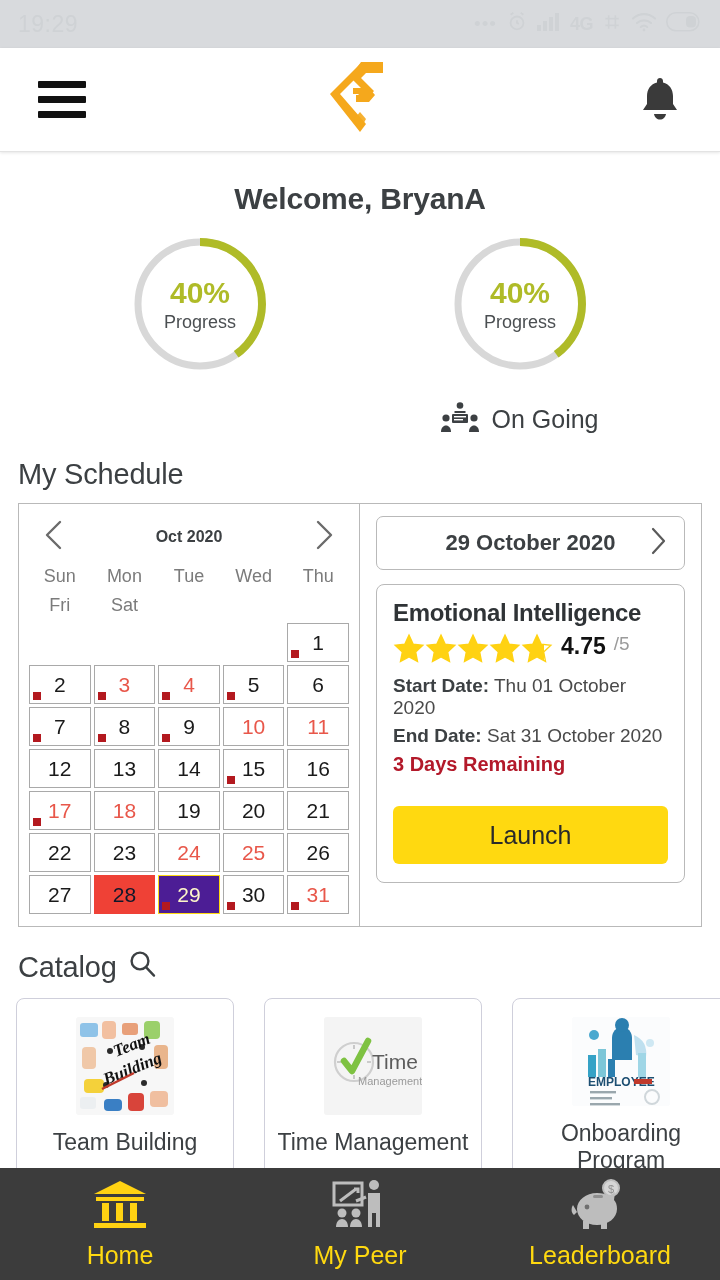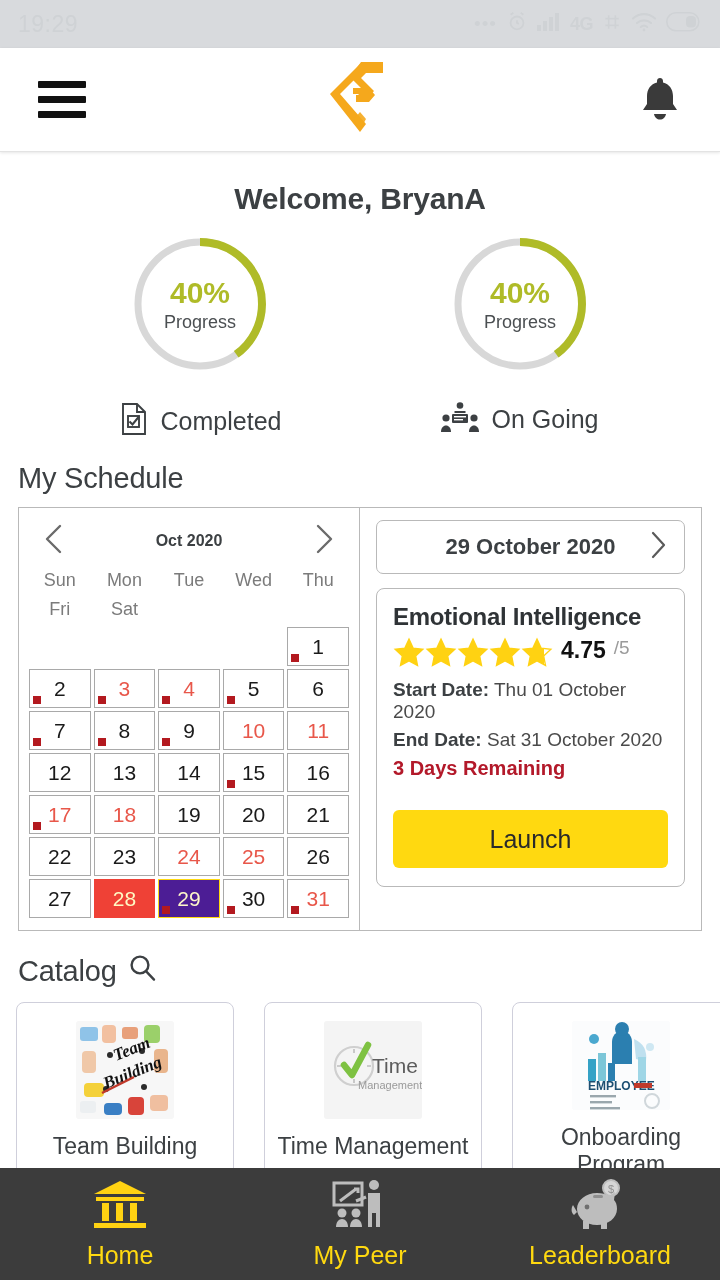--- a/index.html
+++ b/index.html
@@ -114,21 +114,21 @@
     padding-bottom:5px;
   }
   .day{
     position:relative; height:39px;
     border:1px solid #a9a9a9; background:#fff;
     display:flex; align-items:center; justify-content:center;
     font-size:21px; color:#1a1a1a;
   }
   .day.blank{ border:none; background:transparent; }
   .day.we{ color:#e8574a; }
-  .day.today{ background:#ef4136; border-color:#ef4136; color:#fef9c3; }
+  .day.today{ background:#ef4136; border-color:#ef4136; color:#0f172a; }
   .day.sel{ background:#4c1d95; border-color:#ffd910; color:#fdf6c9; }
   .dot{
     position:absolute; left:3px; bottom:3px;
     width:8px; height:8px; background:#b3191f;
   }
 
   
   .eventcol{ flex:1; padding:12px 16px 14px; }
   .datepick{
     border:1px solid #b9b9b9; border-radius:7px;
@@ -270,31 +270,20 @@
     <div class="ring-col">
       <div class="ring">
         <svg width="140" height="140" viewBox="0 0 140 140">
           <circle cx="70" cy="70" r="62" fill="none" stroke="#d8d8d8" stroke-width="7"></circle>
           <circle cx="70" cy="70" r="62" fill="none" stroke="#afbb28" stroke-width="8" stroke-dasharray="155.8 389.6" stroke-linecap="butt"></circle>
         </svg>
         <div class="ring-label">
           <div class="ring-pct">40%</div>
           <div class="ring-sub">Progress</div>
         </div>
-      </div>
-      <div class="ring-foot">
-        <span>
-          <svg width="30" height="34" viewBox="0 0 30 34" fill="none" stroke="#3c4043" stroke-width="1.9">
-            <path d="M4 2h14l8 8v22H4z"></path>
-            <path d="M18 2v8h8"></path>
-            <rect x="9" y="14" width="11" height="11"></rect>
-            <path d="M10.5 19.5l3 3 6.5-8" stroke-width="2.1"></path>
-          </svg>
-        </span>
-        <span class="txt">Completed</span>
       </div>
     </div>
 
     <div class="ring-col">
       <div class="ring">
         <svg width="140" height="140" viewBox="0 0 140 140">
           <circle cx="70" cy="70" r="62" fill="none" stroke="#d8d8d8" stroke-width="7"></circle>
           <circle cx="70" cy="70" r="62" fill="none" stroke="#afbb28" stroke-width="8" stroke-dasharray="155.8 389.6" stroke-linecap="butt"></circle>
         </svg>
         <div class="ring-label">

